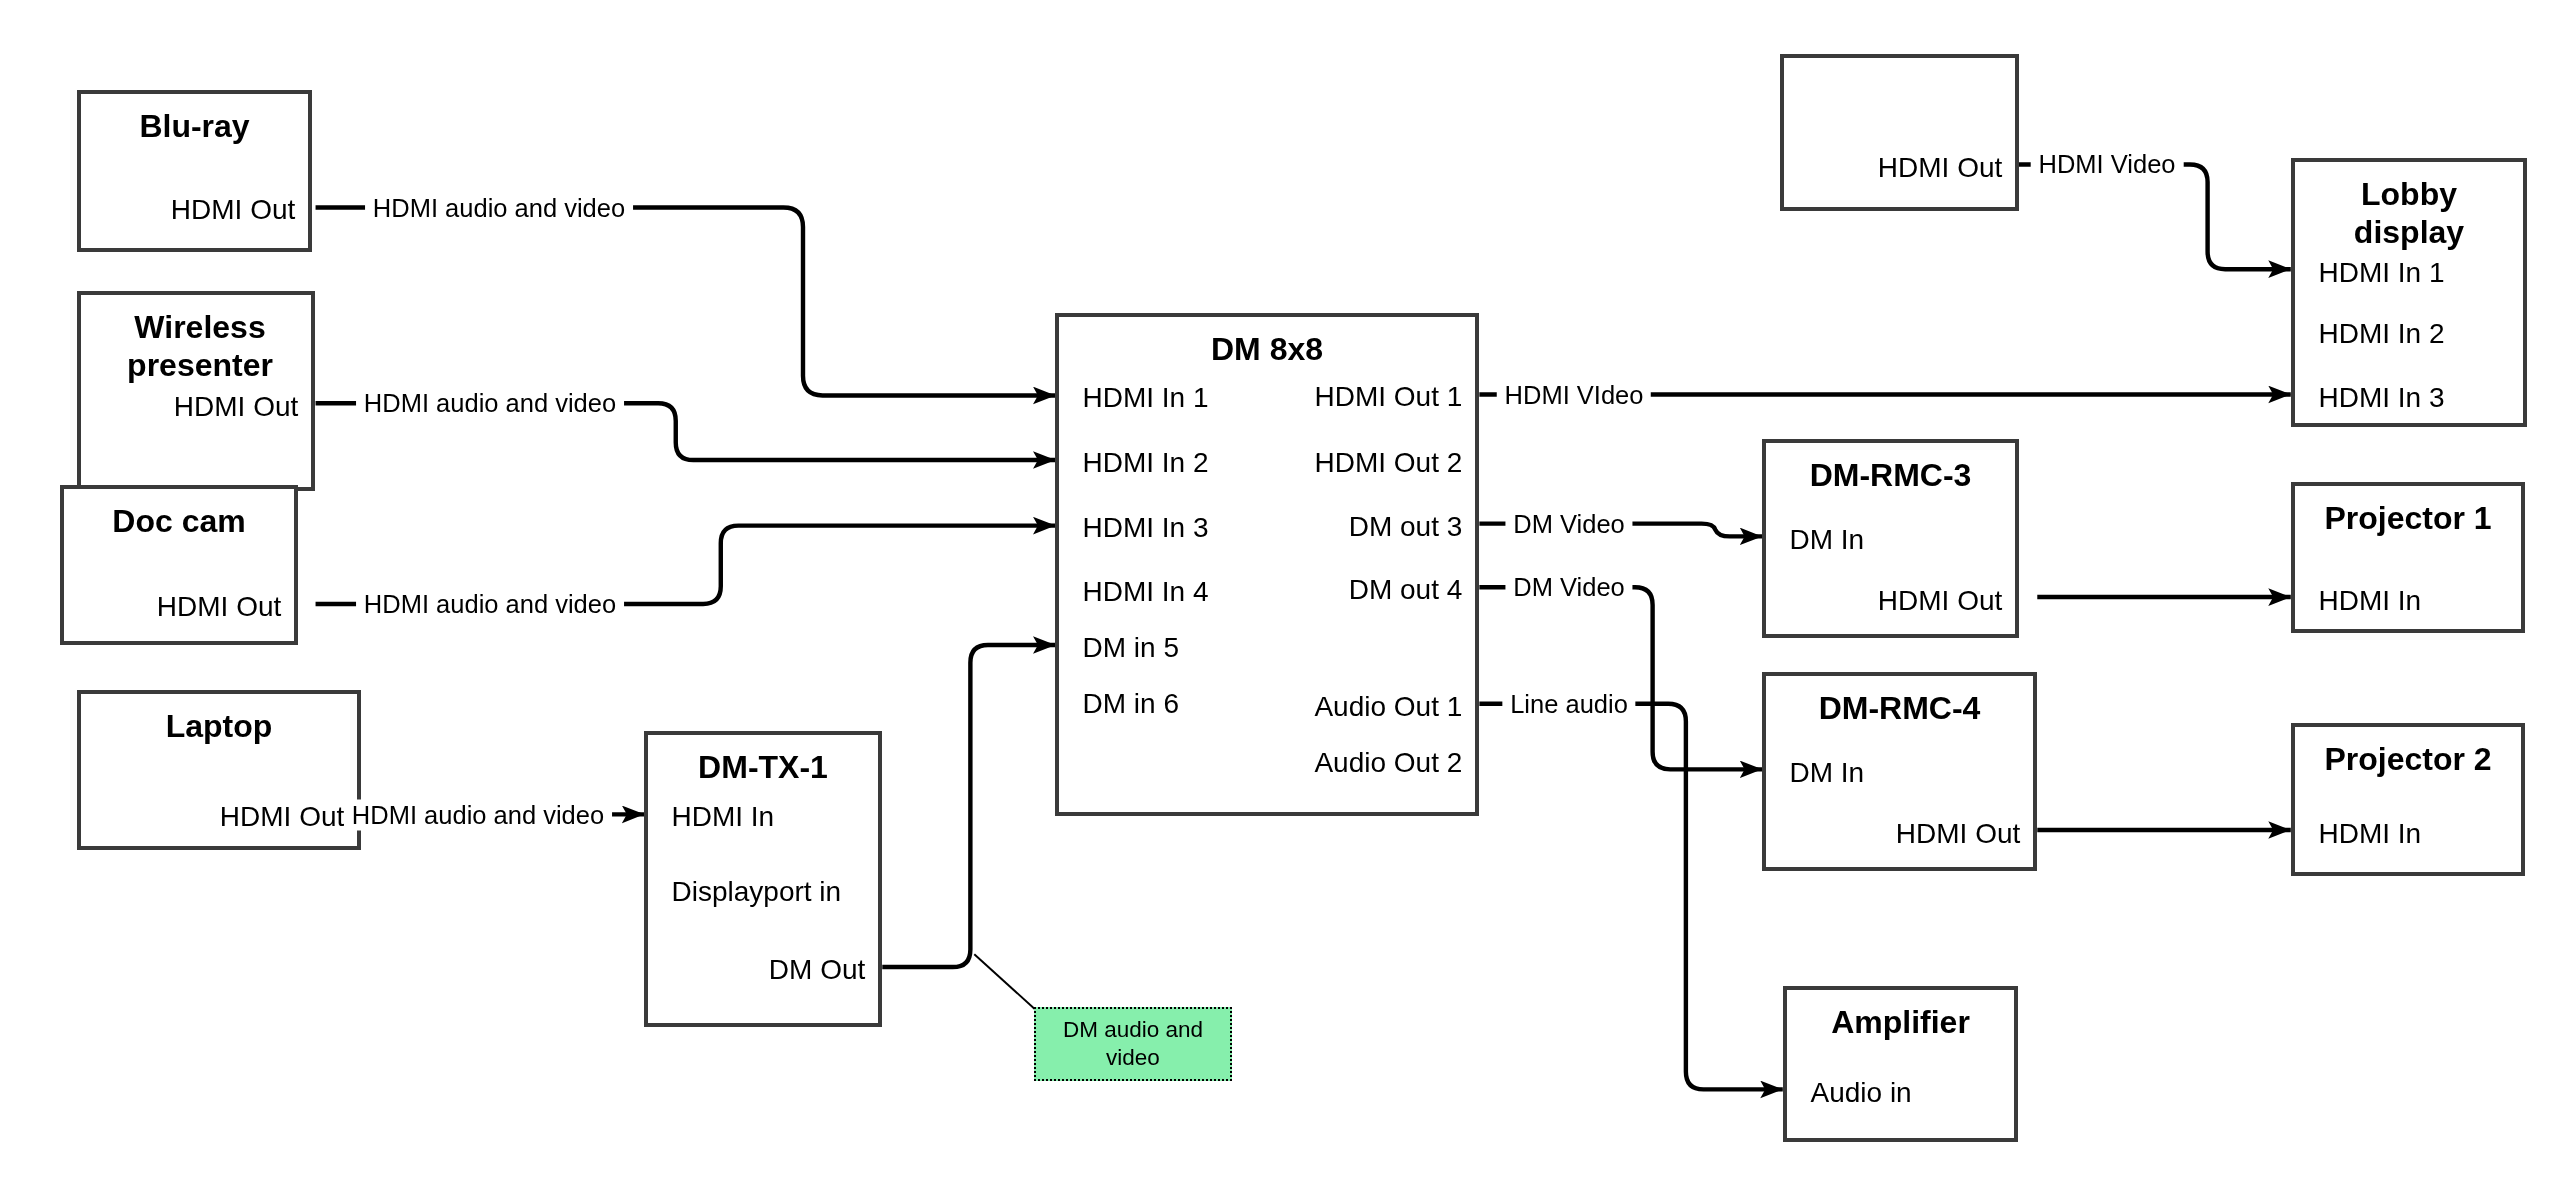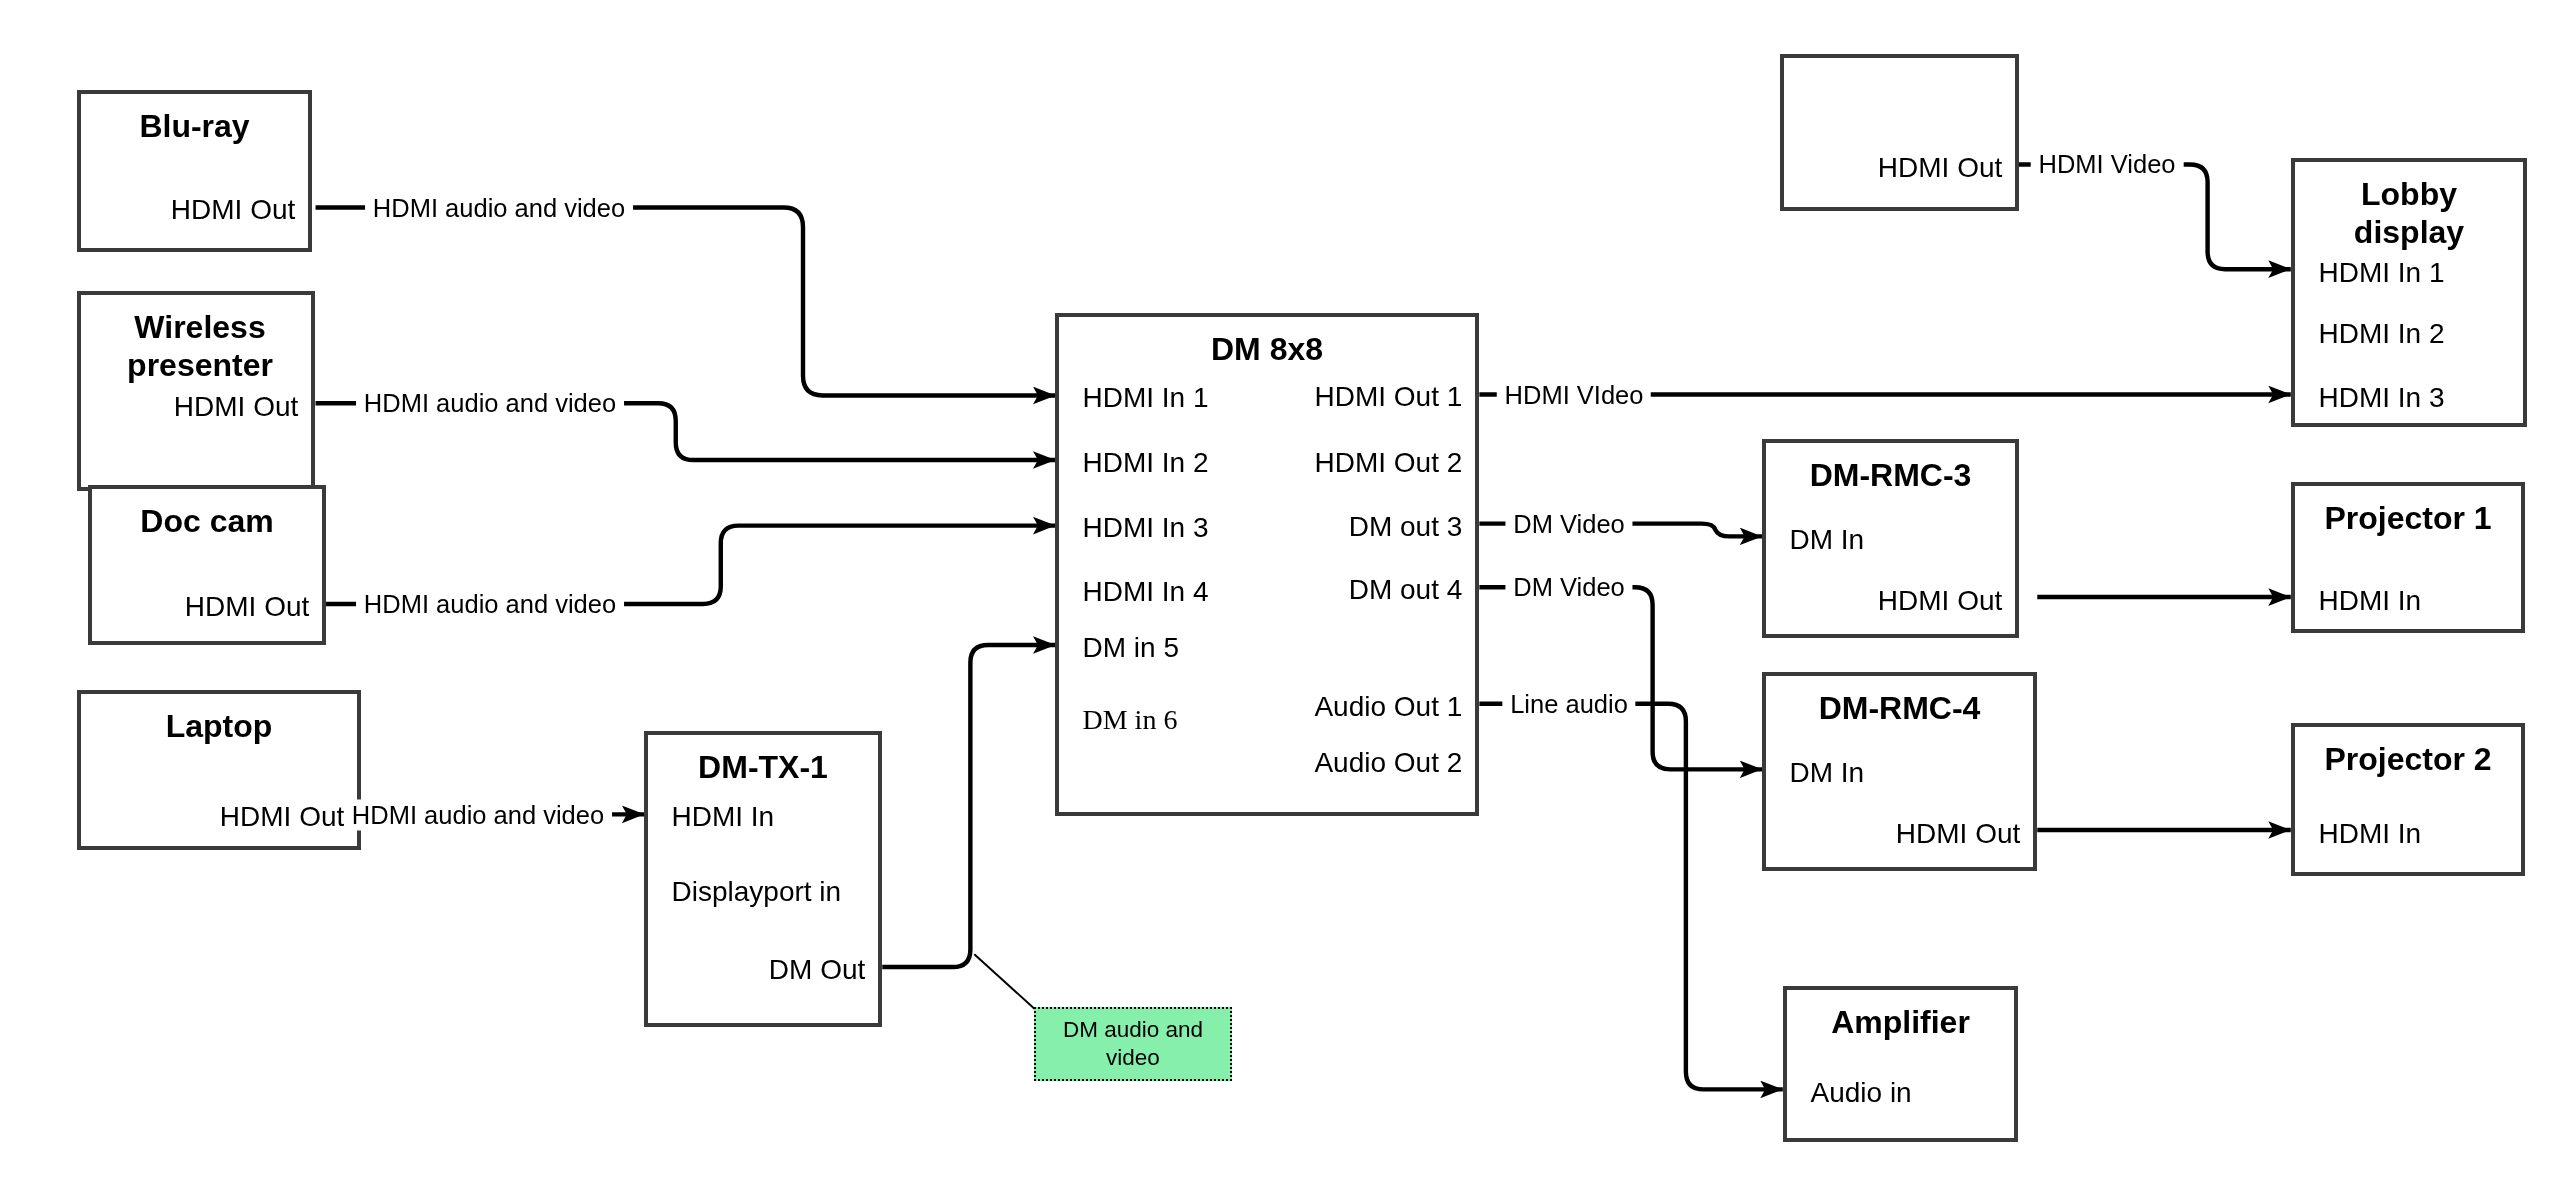--- a/index.html
+++ b/index.html
@@ -74,42 +74,42 @@
     </svg>
     <div class="box" style="left: 77px; top: 90px; width: 235px; height: 162px;">
       <h2 class="title">Blu-ray</h2>
       <div class="port right" style="top: 117px;">HDMI Out</div>
     </div>
     <div class="box" style="left: 77px; top: 291px; width: 238px; height: 200px; padding-left: 8px;">
       <h2 class="title">Wireless
 presenter</h2>
       <div class="port right" style="top: 113px;">HDMI Out</div>
     </div>
-    <div class="box" style="left: 88px; top: 485px; width: 238px; height: 160px;">
+    <div class="box" style="left: 60px; top: 485px; width: 238px; height: 160px;">
       <h2 class="title">Doc cam</h2>
       <div class="port right" style="top: 119px;">HDMI Out</div>
     </div>
     <div class="box" style="left: 77px; top: 690px; width: 284px; height: 160px;">
       <h2 class="title">Laptop</h2>
       <div class="port right" style="top: 124px;">HDMI Out</div>
     </div>
     <div class="box" style="left: 644px; top: 731px; width: 238px; height: 296px;">
       <h2 class="title">DM-TX-1</h2>
       <div class="port left" style="top: 83px;">HDMI In</div>
       <div class="port left" style="top: 158px;">Displayport in</div>
       <div class="port right" style="top: 236px;">DM Out</div>
     </div>
     <div class="box" style="left: 1055px; top: 313px; width: 424px; height: 503px;">
       <h2 class="title">DM 8x8</h2>
       <div class="port left" style="top: 82px;">HDMI In 1</div>
       <div class="port left" style="top: 147px;">HDMI In 2</div>
       <div class="port left" style="top: 212px;">HDMI In 3</div>
       <div class="port left" style="top: 276px;">HDMI In 4</div>
       <div class="port left" style="top: 332px;">DM in 5</div>
-      <div class="port left" style="top: 404px; font-family: Liberation Serif, serif;">DM in 6</div>
+      <div class="port left" style="top: 388px;">DM in 6</div>
       <div class="port right" style="top: 81px;">HDMI Out 1</div>
       <div class="port right" style="top: 147px;">HDMI Out 2</div>
       <div class="port right" style="top: 211px;">DM out 3</div>
       <div class="port right" style="top: 274px;">DM out 4</div>
       <div class="port right" style="top: 391px;">Audio Out 1</div>
       <div class="port right" style="top: 447px;">Audio Out 2</div>
     </div>
     <div class="box" style="left: 1780px; top: 54px; width: 239px; height: 157px;">
       <div class="port right" style="top: 111px;">HDMI Out</div>
     </div>

